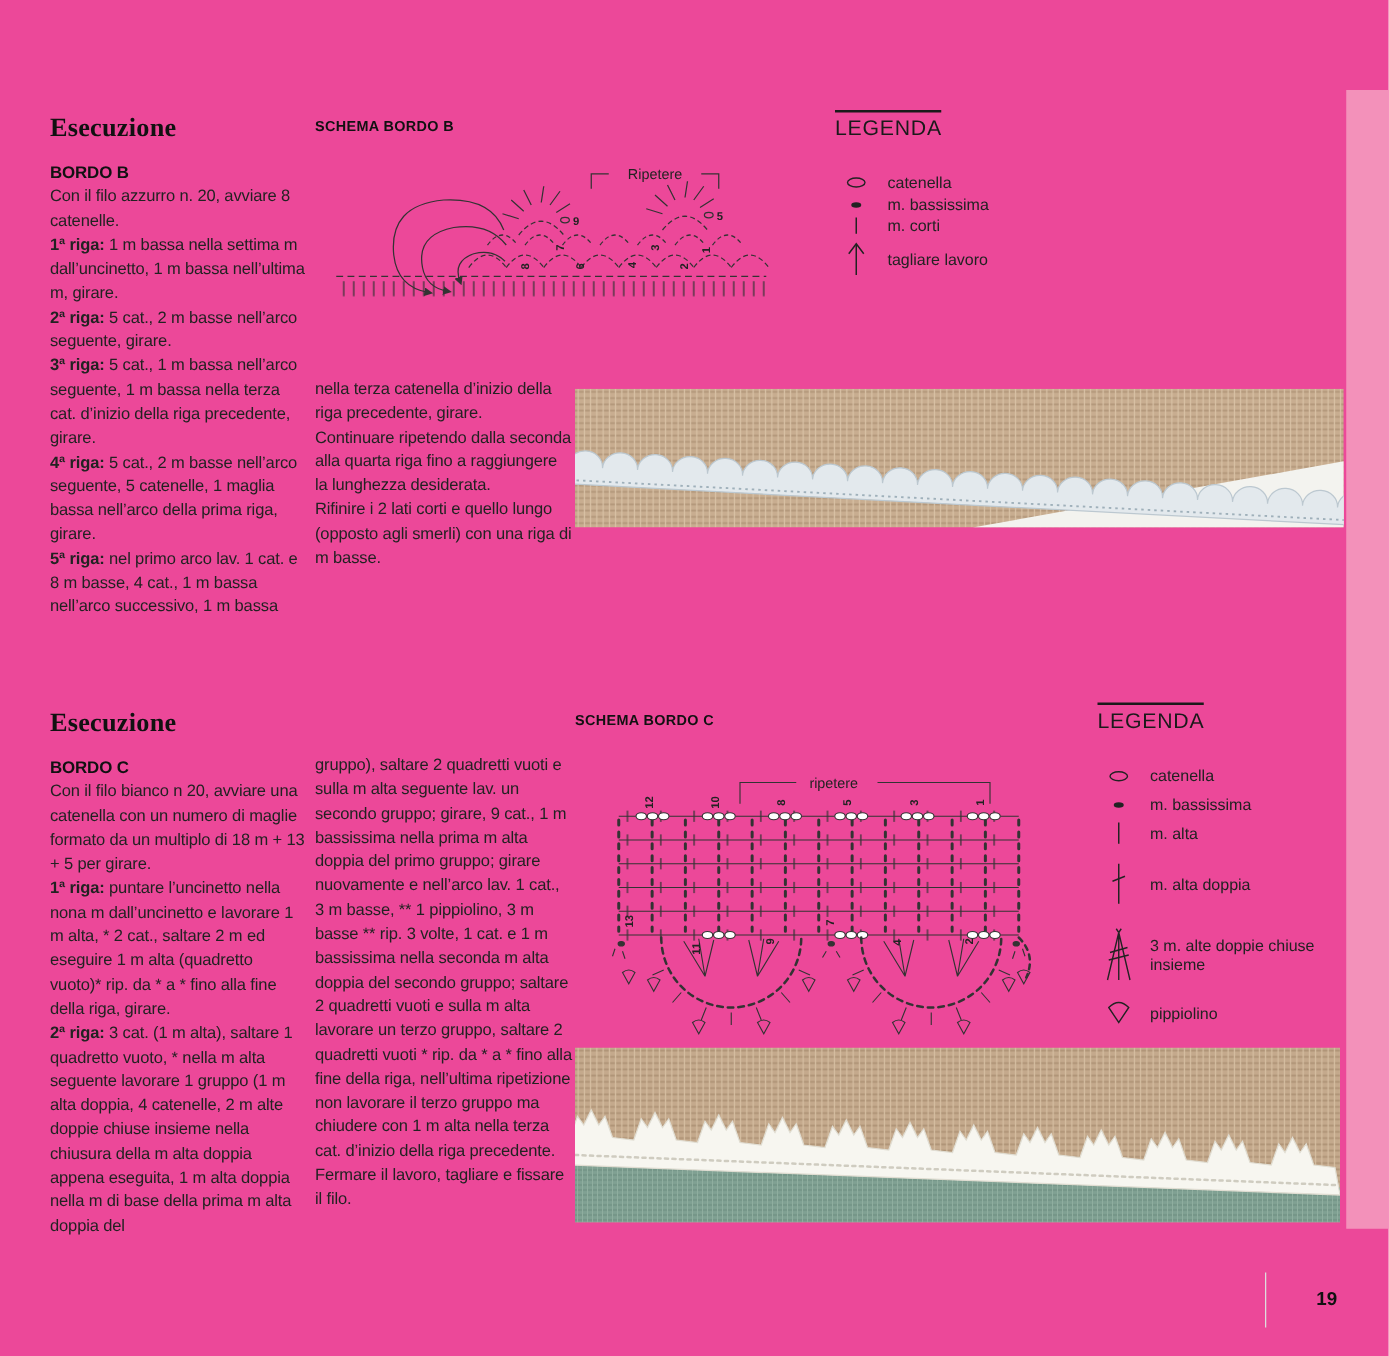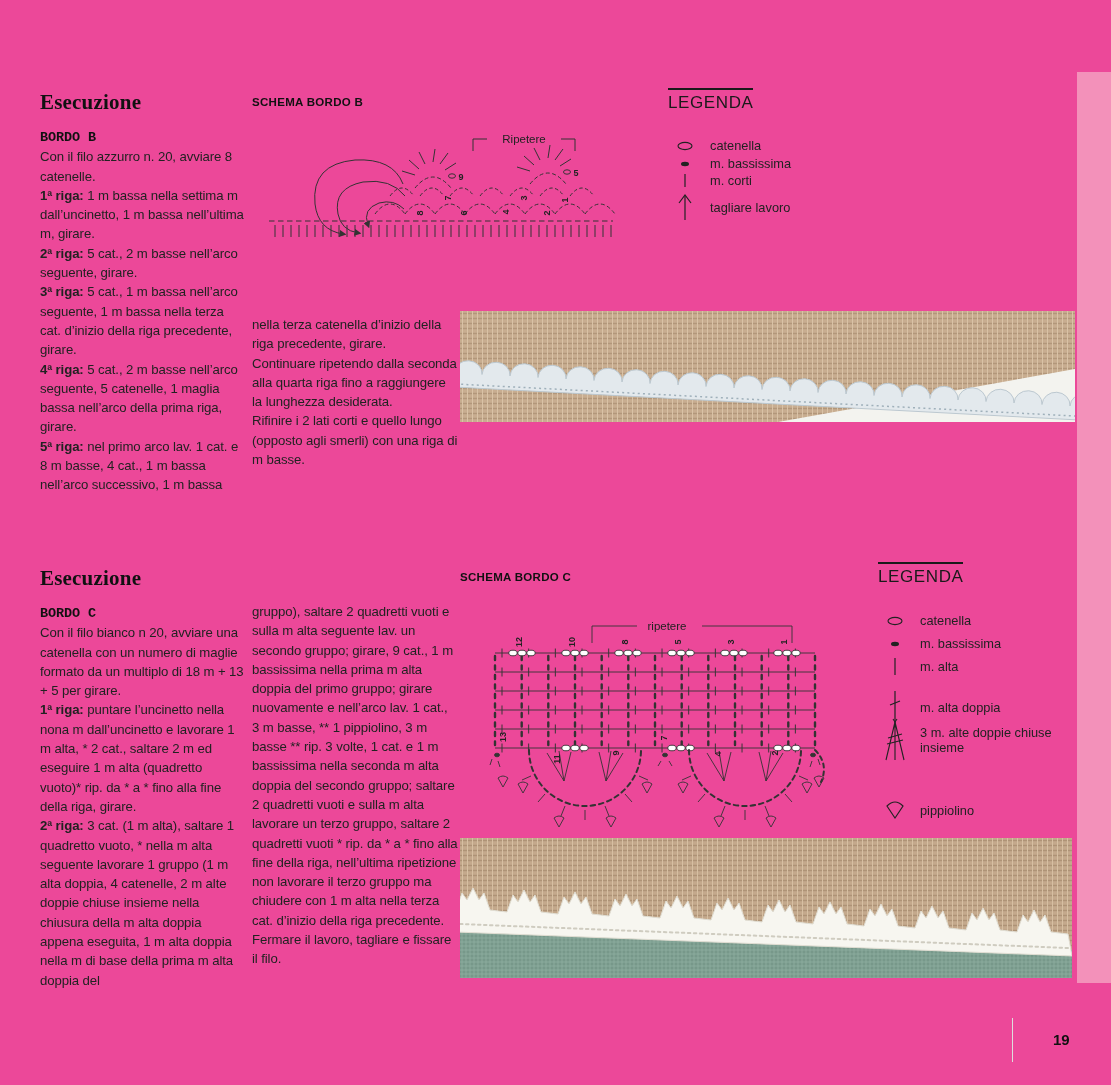--- a/index.html
+++ b/index.html
@@ -3,21 +3,21 @@
 <meta charset="utf-8">
 <style>
   html,body{margin:0;padding:0;background:#fff;}
   #page{position:relative;width:1111px;height:1085px;background:#ec4899;overflow:hidden;
         font-family:"Liberation Sans","DejaVu Sans",sans-serif;color:#222;}
   .abs{position:absolute;}
   .serif-h{font-family:"Liberation Serif","DejaVu Serif",serif;font-weight:700;font-size:21px;color:#111;letter-spacing:.2px;}
   .schema-h{font-size:11.5px;font-weight:700;letter-spacing:.3px;color:#111;}
   .body-col{width:206px;font-size:13.2px;line-height:19.3px;letter-spacing:-.1px;color:#222;}
   .body-col p{margin:0;}
-  .col-title{font-weight:700;font-size:13.5px;margin:0 0 3px 0;color:#111;font-family:Liberation Mono, monospace;}
+  .col-title{font-weight:700;font-size:13.5px;margin:0 0 3px 0;color:#111;}
   .legend{width:210px;}
   .legend-title{display:inline-block;font-size:17px;color:#1a1a1a;border-top:2px solid #1a1a1a;padding-top:3px;letter-spacing:.6px;}
   .legend-row{position:absolute;left:0;display:flex;align-items:center;}
   .legend-ic{width:34px;display:flex;justify-content:center;align-items:center;}
   .legend-lb{font-size:12.8px;color:#222;margin-left:8px;width:140px;line-height:15px;}
   .pinkbar{background:#f391ba;}
   .pagenum{font-size:15px;font-weight:700;color:#111;margin-left:25px;}
   .pagerule{width:1px;background:#ddd;}
   svg text{font-family:"Liberation Sans","DejaVu Sans",sans-serif;}
 </style>
@@ -117,21 +117,21 @@
       <span class="legend-ic">
           <svg width="18" height="30">
             <line x1="9" y1="28" x2="9" y2="4" stroke="#222" stroke-width="1.2"></line>
             <path d="M3 11L9 3l6 8" fill="none" stroke="#222" stroke-width="1.2"></path>
           </svg>
         </span>
       <span class="legend-lb">tagliare lavoro</span>
     </div>
   </div>
 
-  <div class="abs body-col" style="left:252px;top:315px;">
+  <div class="abs body-col" style="left:252px;top:301px;">
     <p>nella terza catenella d’inizio della riga precedente, girare.</p>
     <p>Continuare ripetendo dalla seconda alla quarta riga fino a raggiungere la lunghezza desiderata.</p>
     <p>Rifinire i 2 lati corti e quello lungo (opposto agli smerli) con una riga di m basse.</p>
   </div>
 
   <div class="abs" style="left:460px;top:311px;width:615px;height:111px;">
     <svg width="615" height="111" viewBox="0 0 615 111">
       <defs>
         <pattern id="bur1" width="5" height="5" patternUnits="userSpaceOnUse">
           <rect width="5" height="5" fill="#c8ad90"></rect>
@@ -308,21 +308,21 @@
     </div>
     <div class="legend-row" style="top:128px;">
       <span class="legend-ic">
           <svg width="18" height="34">
             <line x1="9" y1="1" x2="9" y2="33" stroke="#222" stroke-width="1.2"></line>
             <line x1="4" y1="15" x2="14" y2="11" stroke="#222" stroke-width="1.2"></line>
           </svg>
         </span>
       <span class="legend-lb">m. alta doppia</span>
     </div>
-    <div class="legend-row" style="top:156px;">
+    <div class="legend-row" style="top:180px;">
       <span class="legend-ic">
           <svg width="26" height="44" fill="none" stroke="#222" stroke-width="1.1">
             <path d="M13 42L13 4M4 42L13 4M22 42L13 4"></path>
             <path d="M6 20l14-4M5 26l16-4"></path>
             <path d="M13 4l-2-3m2 3l2-3"></path>
           </svg>
         </span>
       <span class="legend-lb">3 m. alte doppie chiuse insieme</span>
     </div>
     <div class="legend-row" style="top:238px;">

